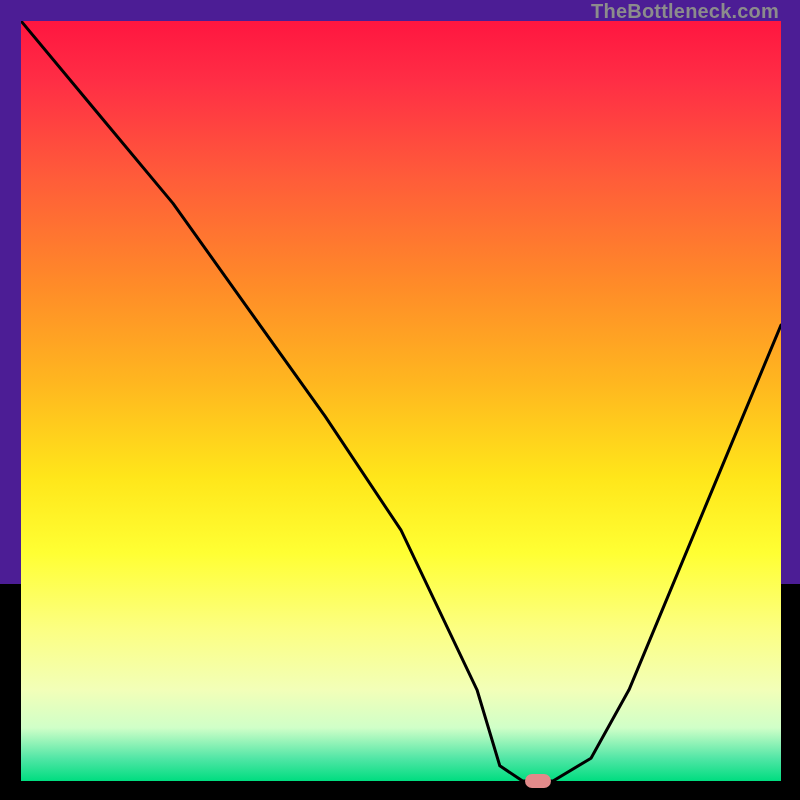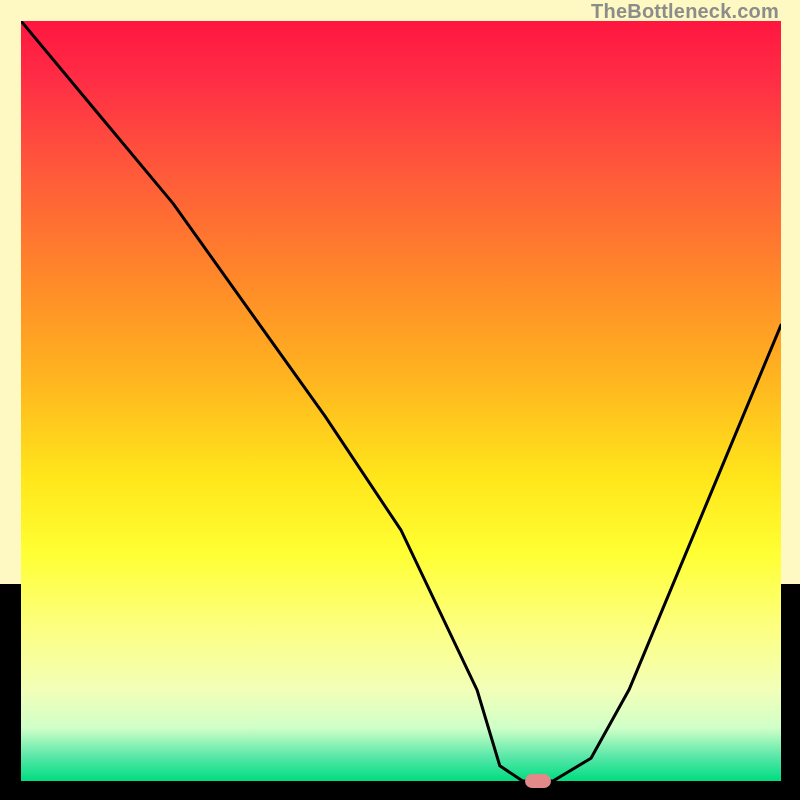--- a/index.html
+++ b/index.html
@@ -1,21 +1,21 @@
 <!DOCTYPE html>
 <html><head>
 <meta charset="utf-8">
 <style>
   * { margin: 0; padding: 0; box-sizing: border-box; }
   html, body { width: 800px; height: 800px; overflow: hidden; background: #000; }
   .chart-container {
     position: relative;
     width: 800px;
     height: 584px;
-    background: #fef9c3;
+    background: #4c1d95;
   }
   .plot-area {
     position: absolute;
     left: 21px;
     top: 21px;
     width: 760px;
     height: 760px;
     background: linear-gradient(to bottom,
       #ff1640 0%,
       #ff2e45 8%,

